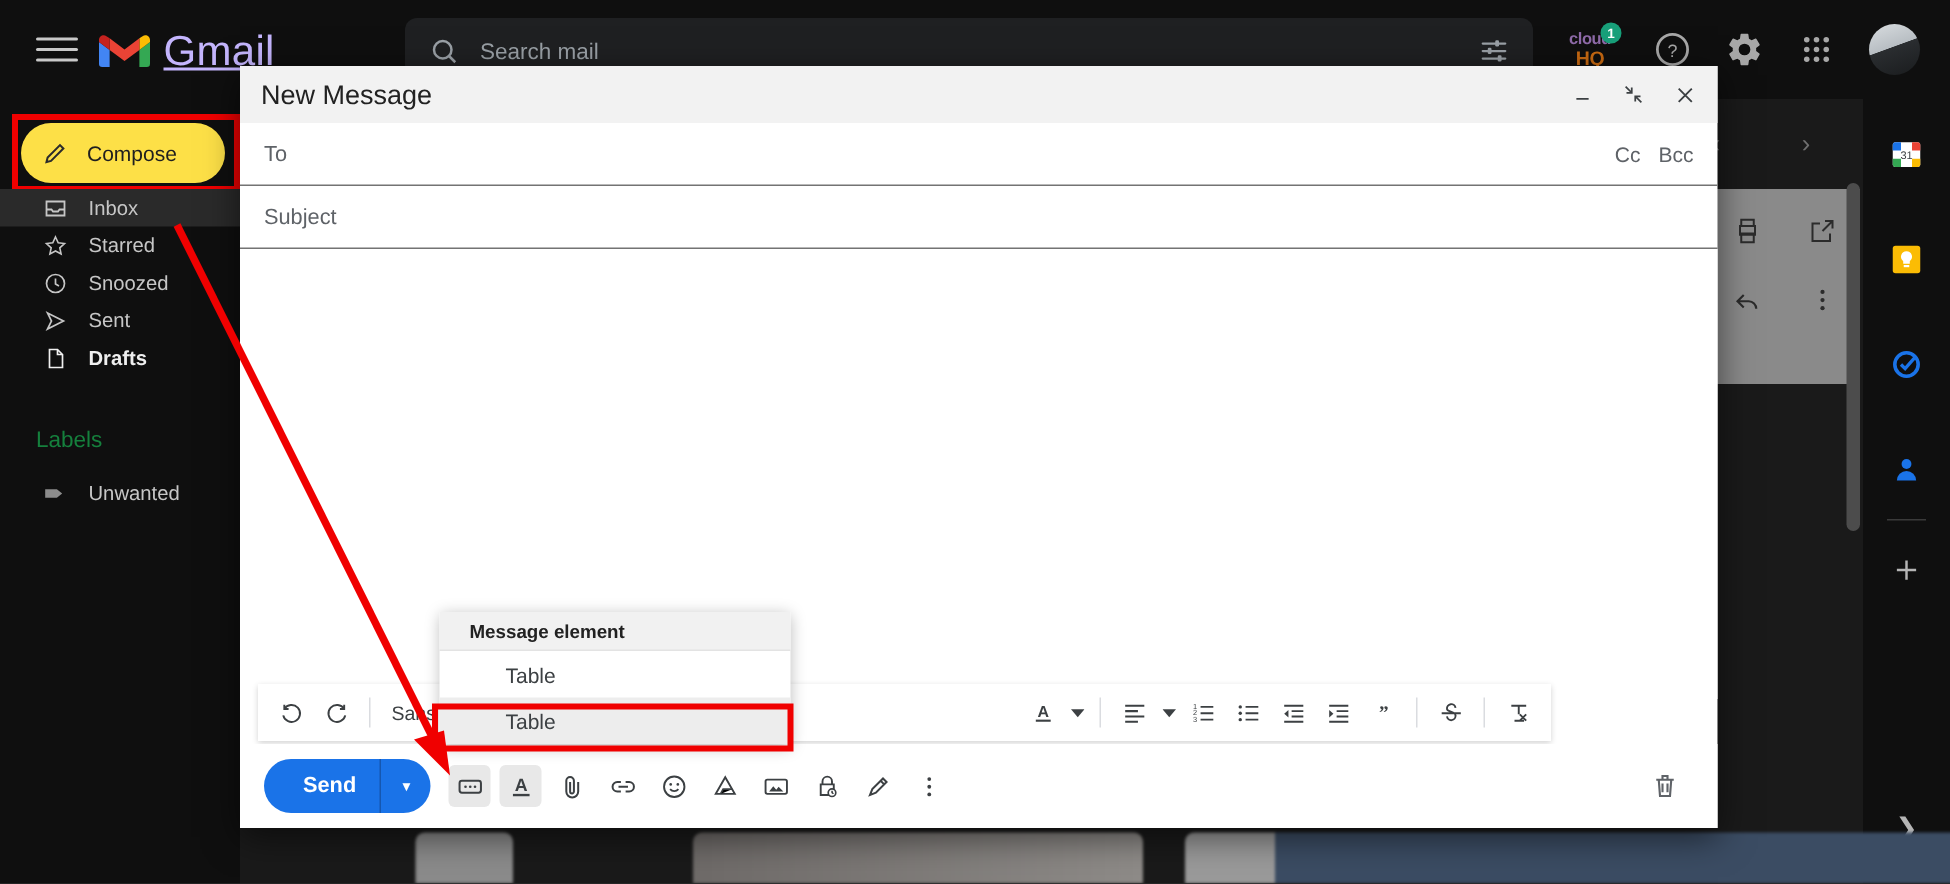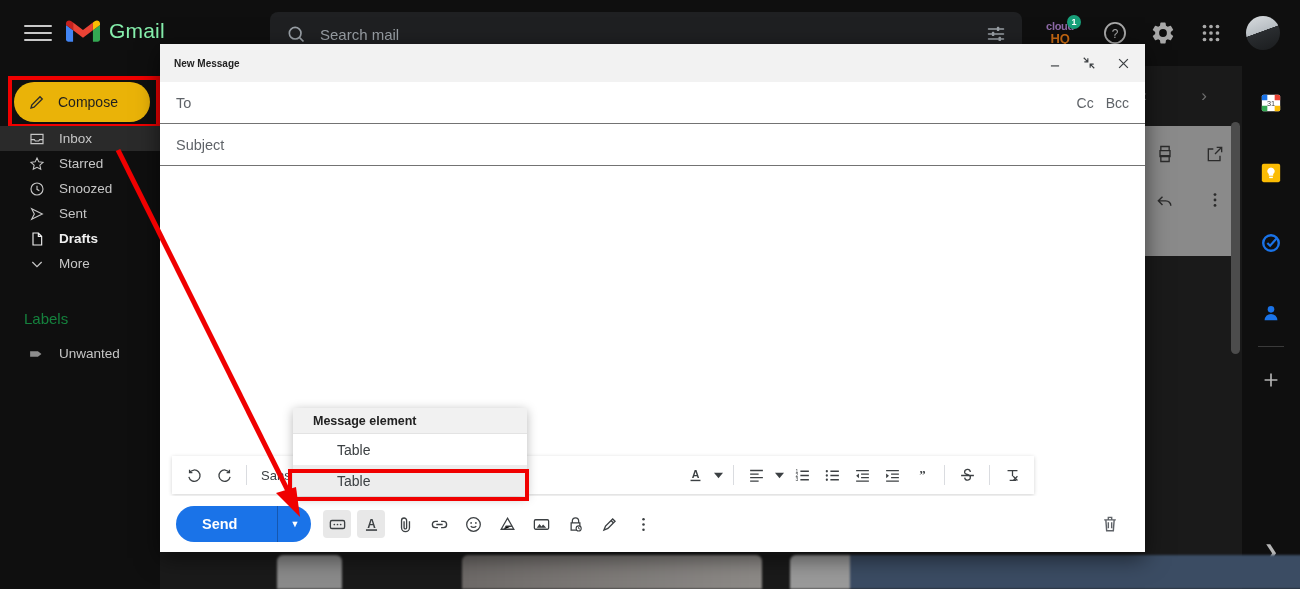--- a/index.html
+++ b/index.html
@@ -16,21 +16,21 @@
 
   
   .topbar { position: absolute; top: 0; left: 0; width: 1300px; height: 66px; background: #0f0f0f; }
   .hamburger {
     position: absolute; left: 24px; top: 20px; width: 28px; height: 26px;
     display: flex; flex-direction: column; justify-content: center; gap: 5px; cursor: pointer;
   }
   .hamburger span { display: block; height: 2px; background: #c9c9c9; border-radius: 1px; }
   .gmail-logo { position: absolute; left: 66px; top: 18px; display: flex; align-items: center; gap: 9px; }
   .gmail-logo .m { width: 34px; height: 26px; }
-  .gmail-logo .word { color: #86efac; font-size: 21px; letter-spacing: .2px; }
+  .gmail-logo .word { color: #c4b5fd; font-size: 28px; letter-spacing: .2px; text-decoration: underline; }
 
   .searchbar {
     position: absolute; left: 270px; top: 12px; width: 752px; height: 44px;
     background: #1f2022; border-radius: 8px; display: flex; align-items: center; padding: 12px 16px;
   }
   .searchbar .mag { width: 20px; height: 20px; flex: 0 0 auto; }
   .searchbar .ph { color: #9aa0a6; font-size: 15px; margin-left: 14px; }
   .searchbar .tune { position: absolute; right: 16px; top: 12px; width: 20px; height: 20px; }
 
   .topright { position: absolute; right: 0; top: 0; height: 66px; display: flex; align-items: center; gap: 22px; padding-right: 20px; }
@@ -48,21 +48,21 @@
   .avatar {
     width: 34px; height: 34px; border-radius: 50%;
     background: linear-gradient(160deg,#d9dde0 0%, #b8bec3 45%, #2a2d30 46%, #1a1c1e 100%);
   }
 
   
   .sidebar { position: absolute; left: 0; top: 66px; width: 160px; height: 523px; background: #0f0f0f; }
   .compose-wrap { position: absolute; left: 8px; top: 10px; width: 152px; height: 52px; border: 4px solid #f00000; }
   .compose-btn {
     position: absolute; left: 14px; top: 16px; width: 136px; height: 40px;
-    background: #eab308; border-radius: 20px; display: flex; align-items: center; gap: 12px; padding-left: 14px;
+    background: #fde047; border-radius: 20px; display: flex; align-items: center; gap: 12px; padding-left: 14px;
     cursor: pointer;
   }
   .compose-btn .label { font-size: 14px; color: #1f1f1f; }
   .navlist { position: absolute; left: 0; top: 60px; width: 160px; }
   .navitem {
     height: 25px; display: flex; align-items: center; gap: 14px; padding-left: 28px;
     color: #c6c6c6; font-size: 13.5px; cursor: pointer;
   }
   .navitem.sel { background: #2a2a2a; }
   .navitem.bold .lbl { font-weight: bold; color: #efefef; }
@@ -91,21 +91,21 @@
 
   
   .compose-window {
     position: absolute; left: 160px; top: 44px; width: 985px; height: 508px;
     background: #ffffff; box-shadow: 0 6px 22px rgba(0,0,0,.55);
   }
   .cw-header {
     height: 38px; background: #f2f2f2; display: flex; align-items: center; padding: 0 14px;
     justify-content: space-between;
   }
-  .cw-title { font-size: 10px; font-weight: bold; color: #222; }
+  .cw-title { font-size: 18px; font-weight: normal; color: #222; }
   .cw-actions { display: flex; align-items: center; gap: 18px; color: #444; }
   .cw-actions .act { cursor: pointer; display: flex; align-items: center; justify-content: center; width: 16px; height: 16px; }
 
   .cw-field {
     height: 42px; display: flex; align-items: center; padding: 0 16px;
     border-bottom: 1px solid #737373; color: #5f6368; font-size: 14.5px;
   }
   .cw-field .spacer { flex: 1; }
   .ccbcc { display: flex; gap: 12px; color: #5f6368; font-size: 14px; }
   .ccbcc span { cursor: pointer; }
@@ -120,21 +120,21 @@
   .tb-ico { width: 28px; height: 28px; display: flex; align-items: center; justify-content: center; color: #3c4043; cursor: pointer; }
   .tb-font { font-size: 13px; color: #3c4043; padding: 0 6px; cursor: pointer; white-space: nowrap; }
   .tb-sep { width: 1px; height: 20px; background: #dadce0; margin: 0 6px; }
 
   .cw-footer { position: absolute; left: 0; bottom: 0; width: 985px; height: 56px; background: #fff;
                display: flex; align-items: center; padding: 0 16px; }
   .send-btn {
     height: 36px; background: #1a73e8; border-radius: 18px; display: flex; align-items: center; color: #fff;
     font-size: 14.5px; font-weight: bold; cursor: pointer; overflow: hidden;
   }
-  .send-btn .txt { padding: 0 40px 0 26px; }
+  .send-btn .txt { padding: 0 16px 0 26px; }
   .send-btn .div { width: 1px; height: 36px; background: #1557b0; }
   .send-btn .arr { padding: 0 12px; font-size: 9px; }
   .foot-icons { display: flex; align-items: center; gap: 6px; margin-left: 12px; }
   .fi { width: 28px; height: 28px; display: flex; align-items: center; justify-content: center; color: #3c4043; cursor: pointer; border-radius: 4px; }
   .fi.active { background: #e8e8e8; }
   .trash { position: absolute; right: 22px; width: 26px; height: 26px; display: flex; align-items: center; justify-content: center; color: #5f6368; cursor: pointer; }
 
   
   .dropdown {
     position: absolute; left: 293px; top: 408px; width: 234px; background: #fff;
@@ -273,28 +273,20 @@
 
         <div class="navitem bold">
           <span class="ico">
             <svg width="16" height="16" viewBox="0 0 24 24">
                 <path fill="none" stroke="#efefef" stroke-width="1.7" d="M6 3h8l5 5v13H6z M14 3v5h5"></path>
               </svg>
           </span>
           <span class="lbl">Drafts</span>
         </div>
 
-        <div class="navitem">
-          <span class="ico">
-            <svg width="16" height="16" viewBox="0 0 24 24">
-                <path fill="none" stroke="#c6c6c6" stroke-width="1.9" d="M5 9l7 7 7-7"></path>
-              </svg>
-          </span>
-          <span class="lbl">More</span>
-        </div>
 
         <div class="labels-head">Labels</div>
 
         <div class="labels-list">
           <div class="navitem">
             <span class="ico">
               <svg width="18" height="18" viewBox="0 0 24 24">
                   <path fill="#8c8c8c" d="M3 8h11l5 4-5 4H3z"></path>
                 </svg>
             </span>

